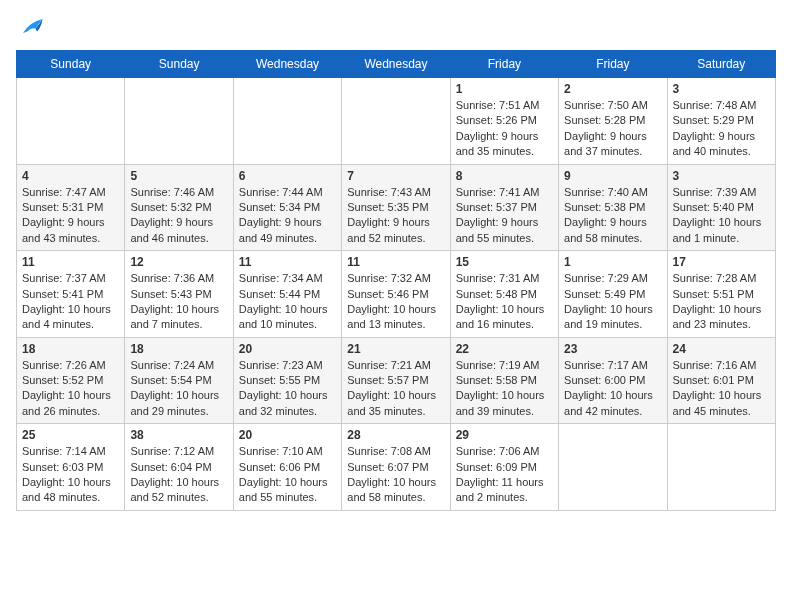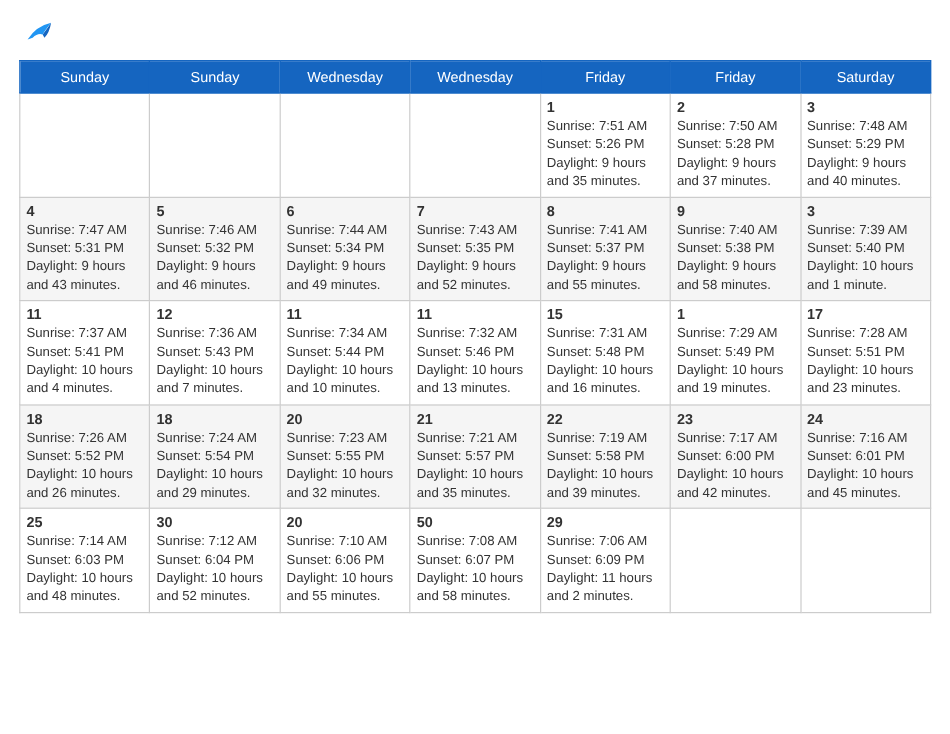--- a/index.html
+++ b/index.html
@@ -227,29 +227,29 @@
           <span class="day-number">24</span>
           <div class="day-info">Sunrise: 7:16 AM<br>Sunset: 6:01 PM<br>Daylight: 10 hours<br>and 45 minutes.</div>
         </td>
       </tr>
       <tr>
         <td>
           <span class="day-number">25</span>
           <div class="day-info">Sunrise: 7:14 AM<br>Sunset: 6:03 PM<br>Daylight: 10 hours<br>and 48 minutes.</div>
         </td>
         <td>
-          <span class="day-number">30</span>
+          <span class="day-number">38</span>
           <div class="day-info">Sunrise: 7:12 AM<br>Sunset: 6:04 PM<br>Daylight: 10 hours<br>and 52 minutes.</div>
         </td>
         <td>
           <span class="day-number">20</span>
           <div class="day-info">Sunrise: 7:10 AM<br>Sunset: 6:06 PM<br>Daylight: 10 hours<br>and 55 minutes.</div>
         </td>
         <td>
-          <span class="day-number">50</span>
+          <span class="day-number">28</span>
           <div class="day-info">Sunrise: 7:08 AM<br>Sunset: 6:07 PM<br>Daylight: 10 hours<br>and 58 minutes.</div>
         </td>
         <td>
           <span class="day-number">29</span>
           <div class="day-info">Sunrise: 7:06 AM<br>Sunset: 6:09 PM<br>Daylight: 11 hours<br>and 2 minutes.</div>
         </td>
         <td class="empty-cell"></td>
         <td class="empty-cell"></td>
       </tr>
     </tbody>

